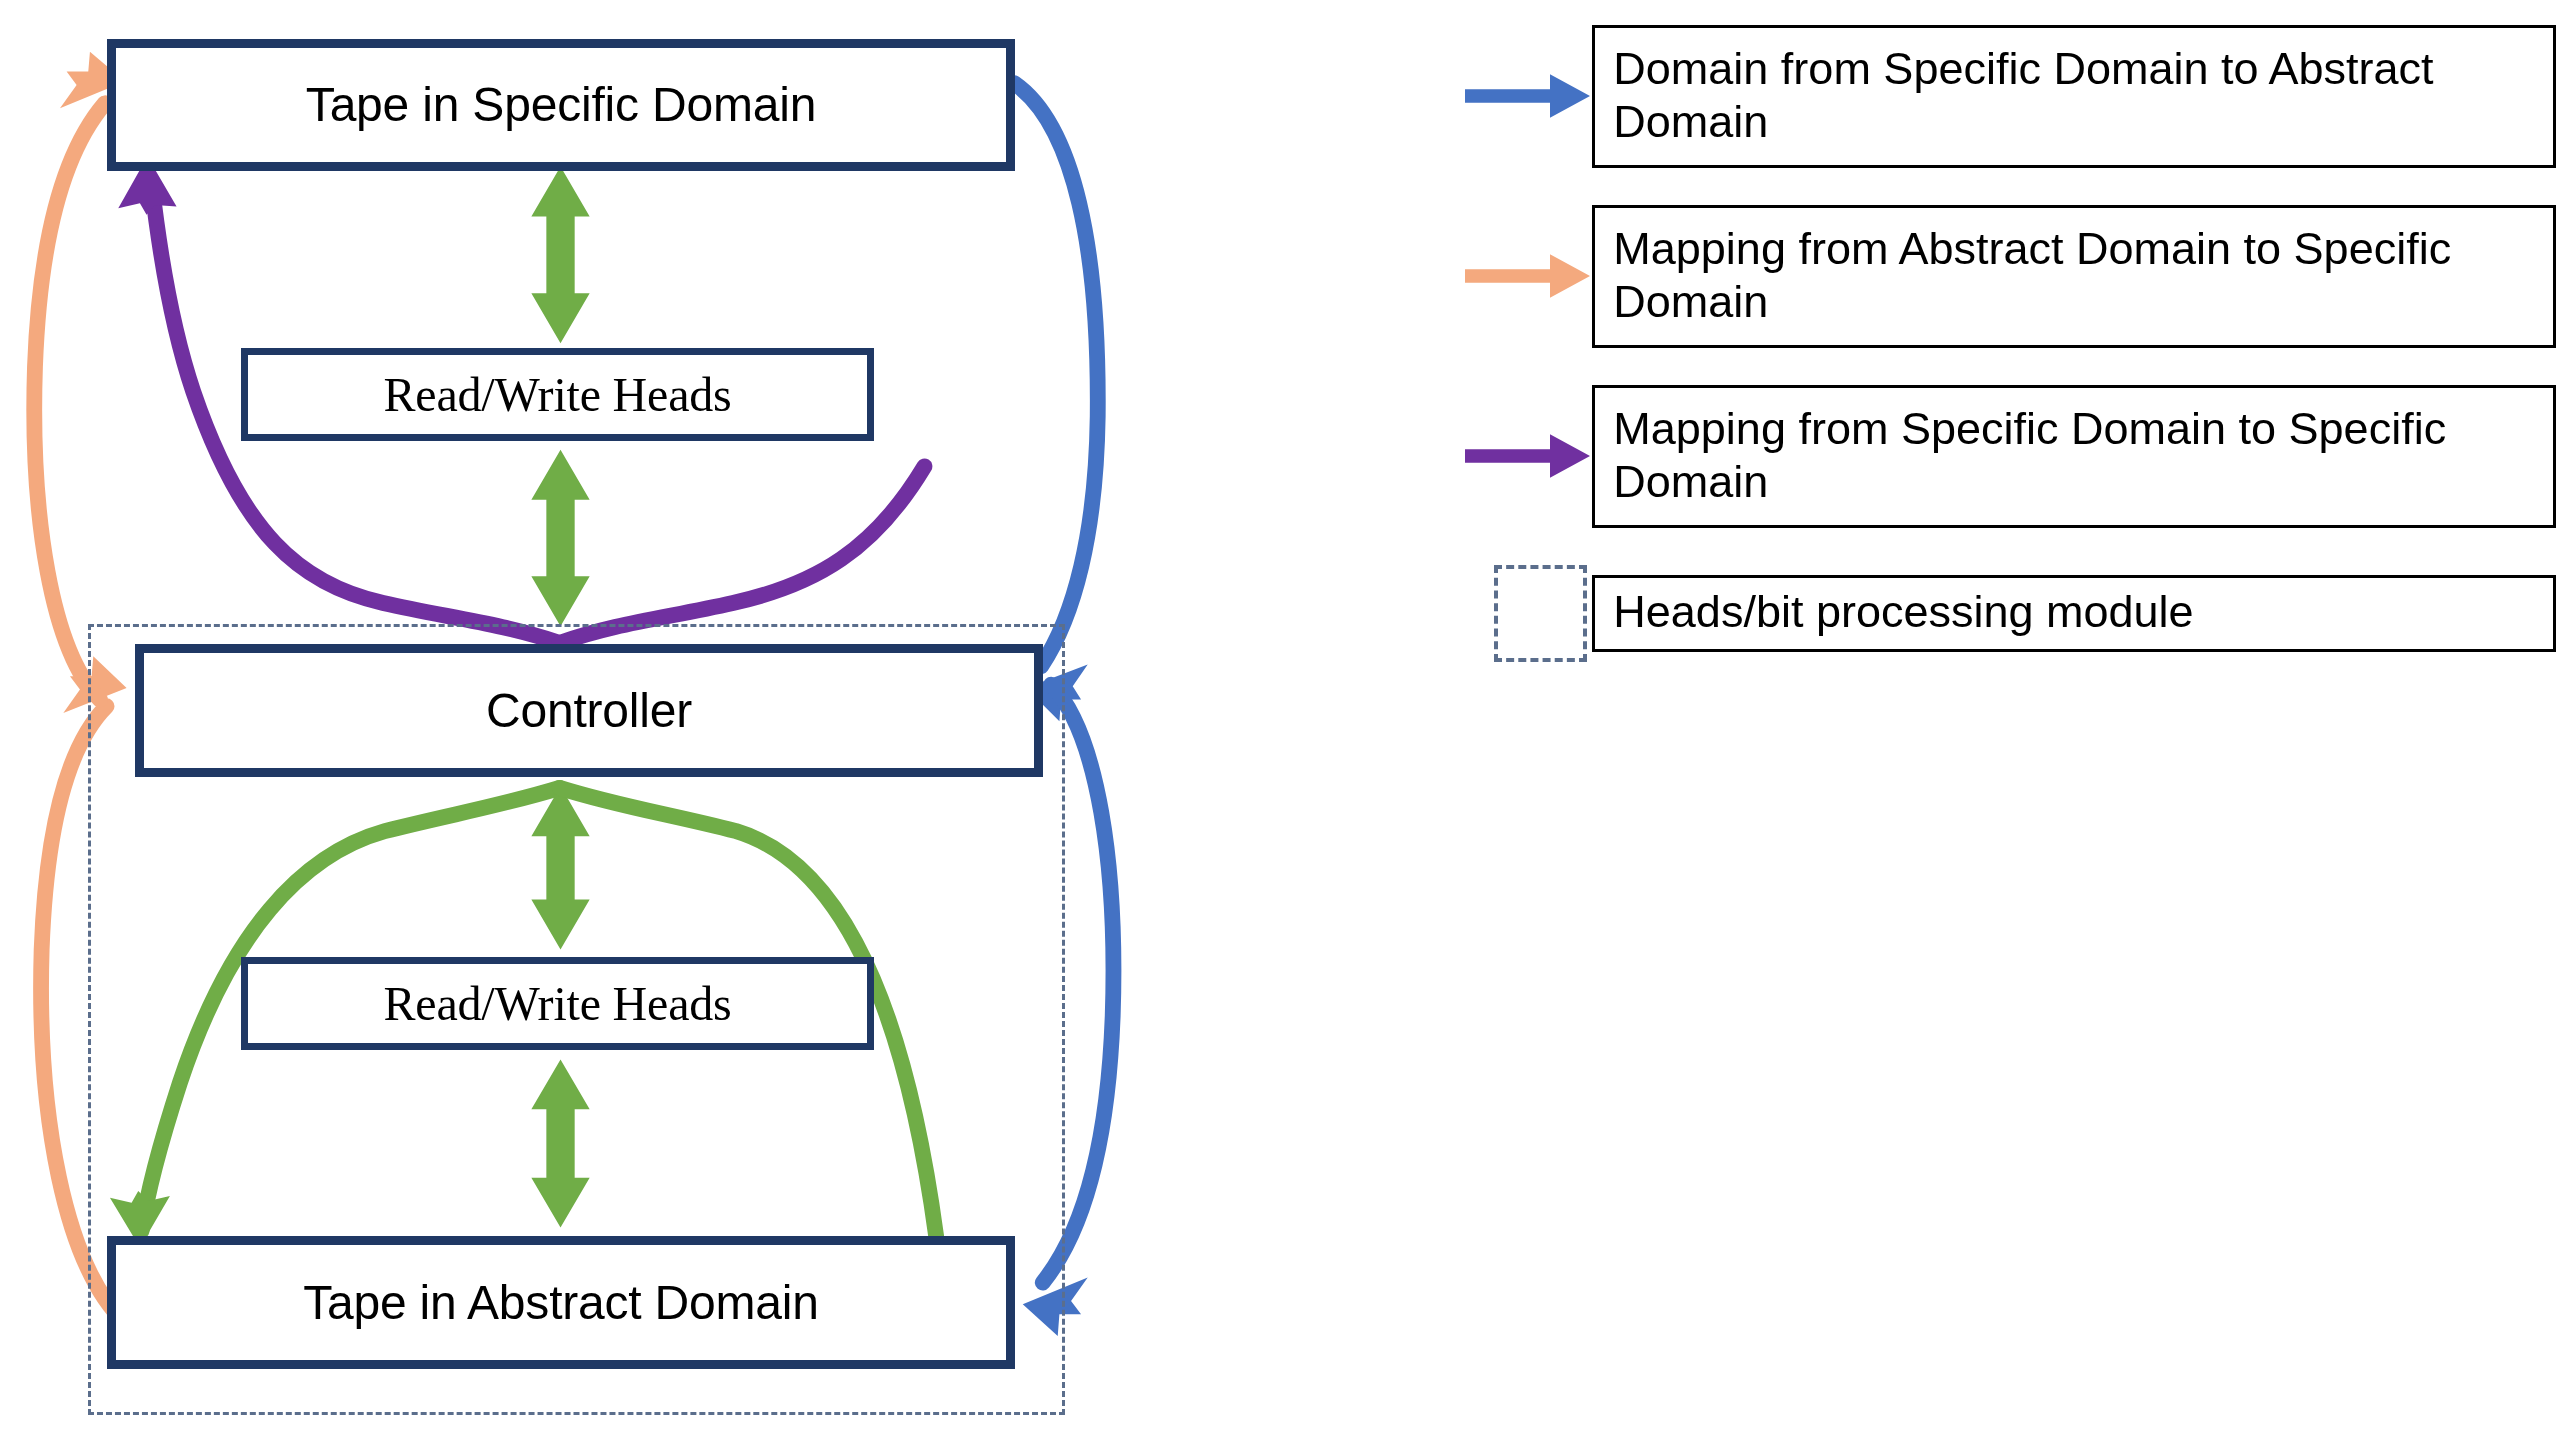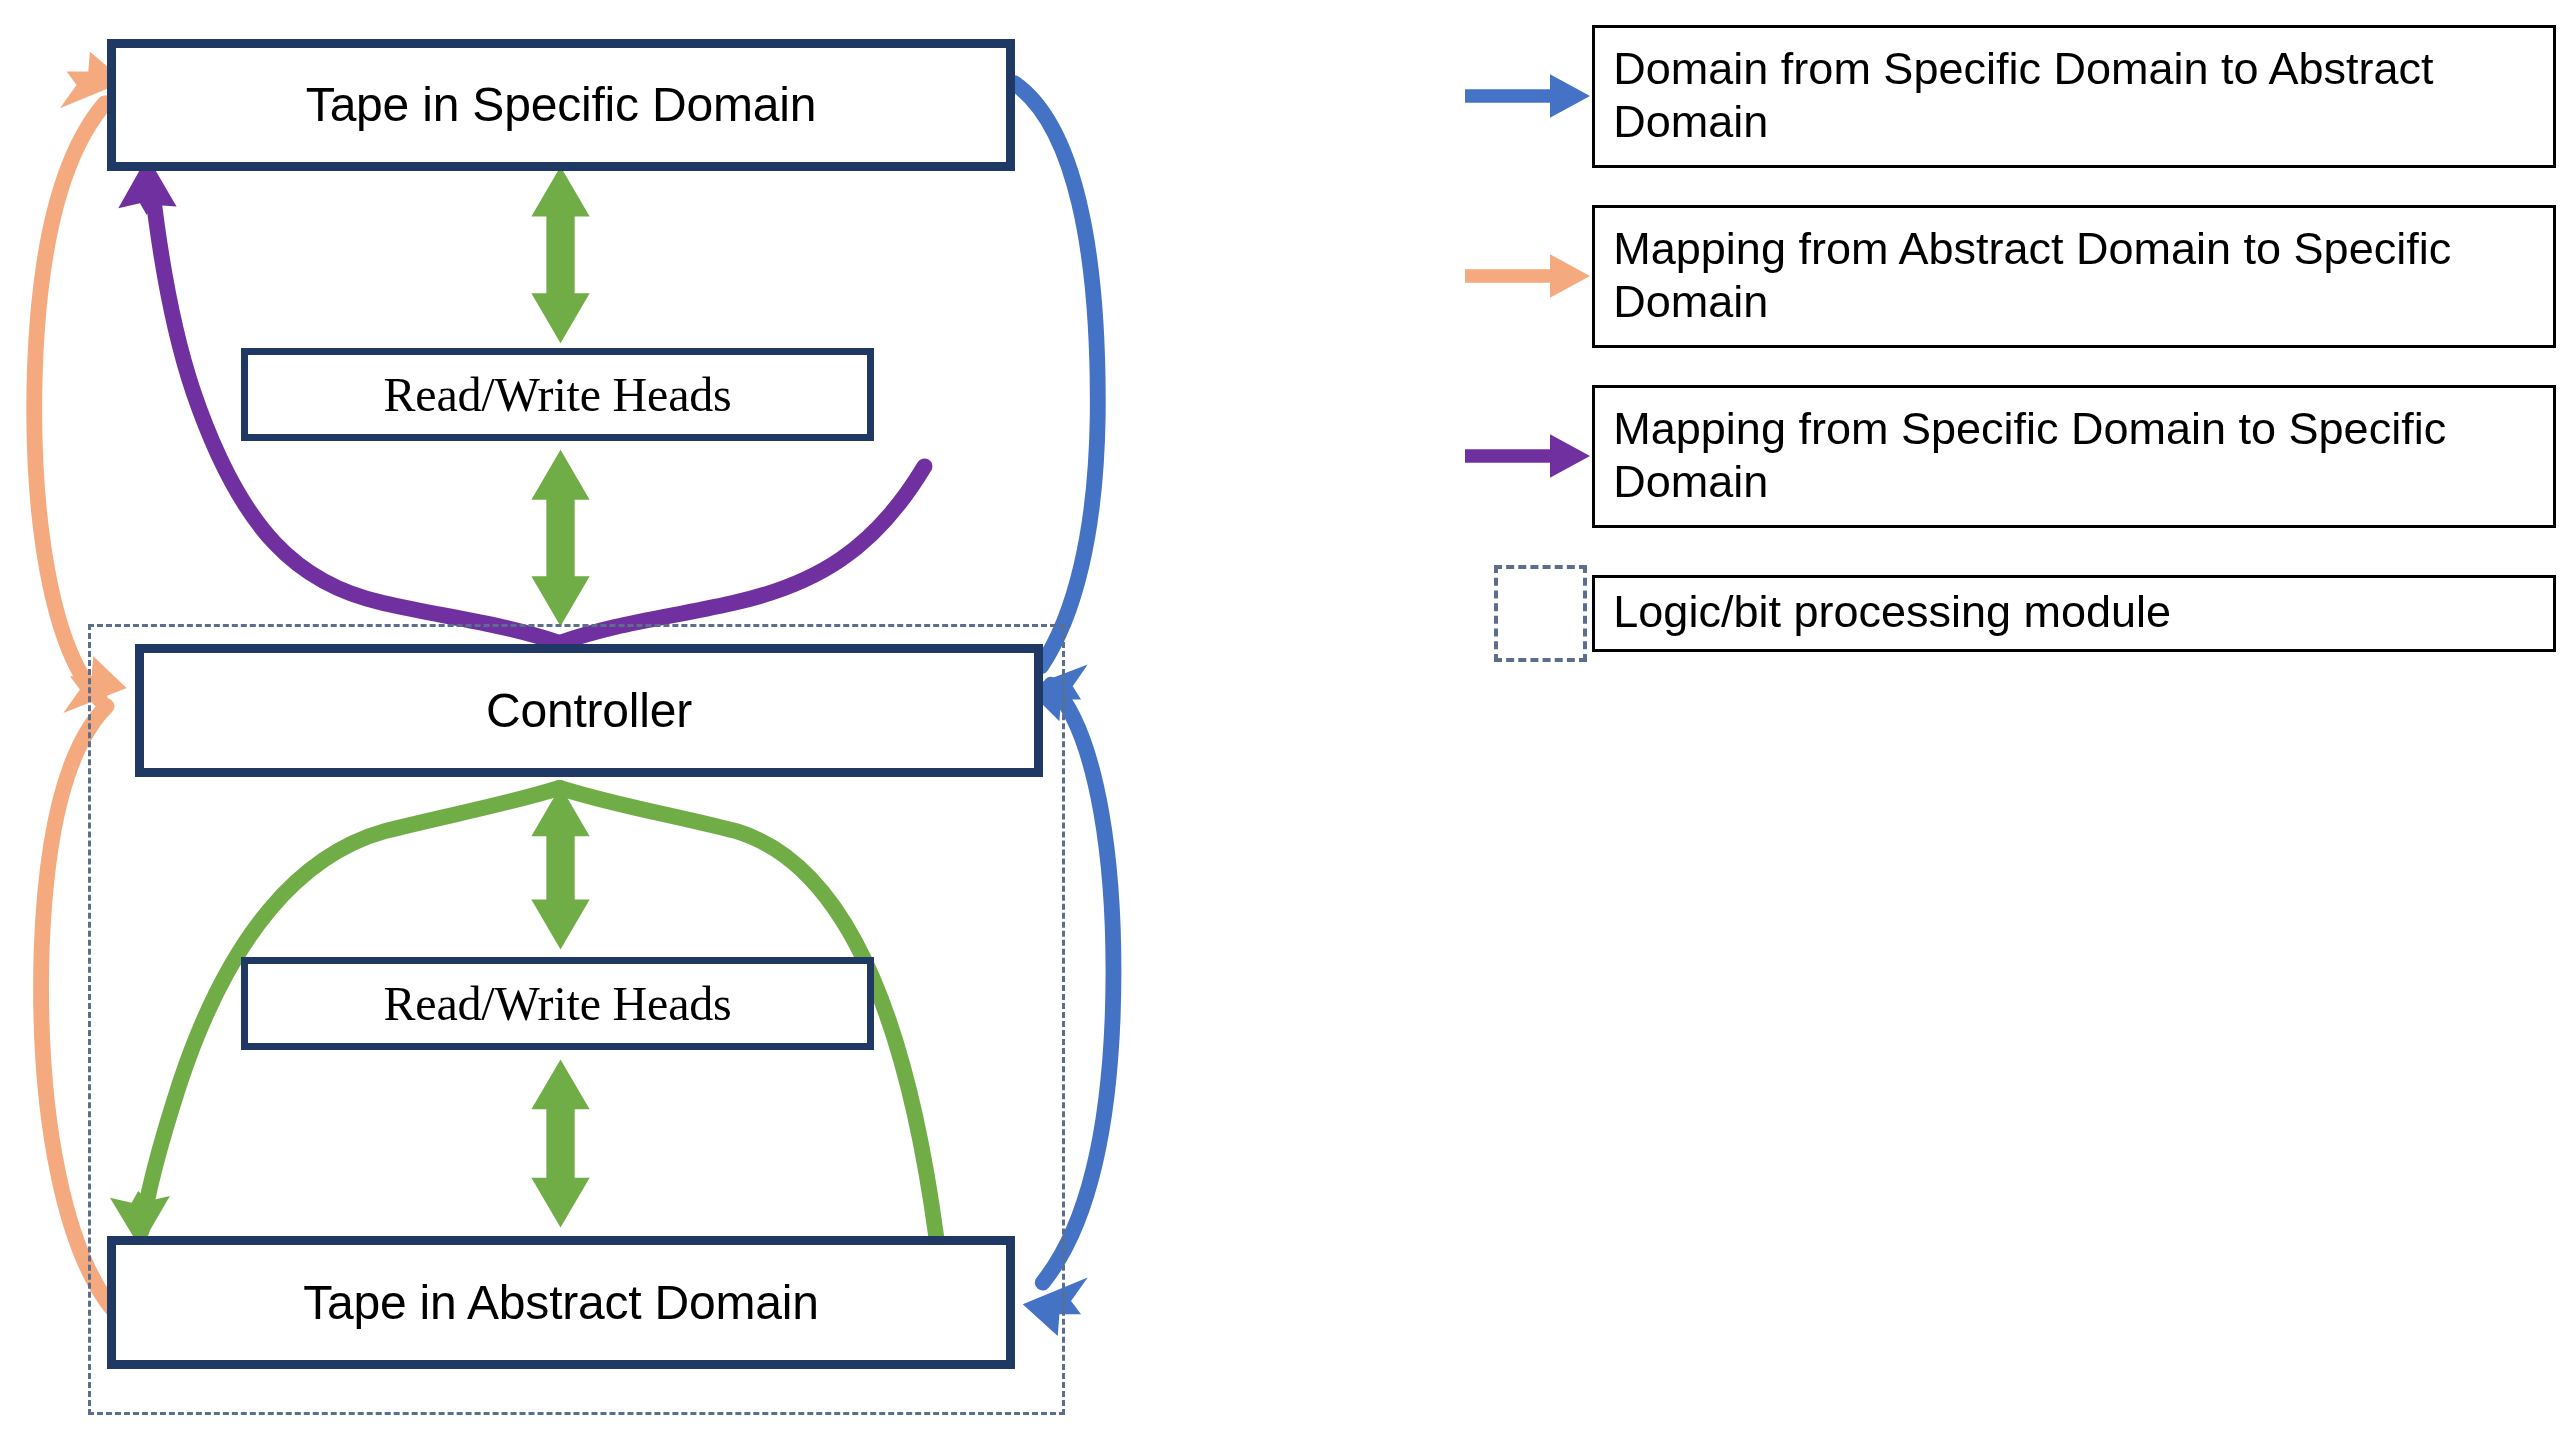--- a/index.html
+++ b/index.html
@@ -250,17 +250,17 @@
       <div class="legend-label">Mapping from Specific Domain to Specific Domain</div>
     </div>
   </div>
 
 
   <div class="legend-row" id="legend-row-logic">
     <div class="legend-swatch">
       <div class="legend-dashed-box"></div>
     </div>
     <div class="legend-text-box">
-      <div class="legend-label">Logic/bit processing module</div>
+      <div class="legend-label">Heads/bit processing module</div>
     </div>
   </div>
 </div>
 
 
 </body></html>

